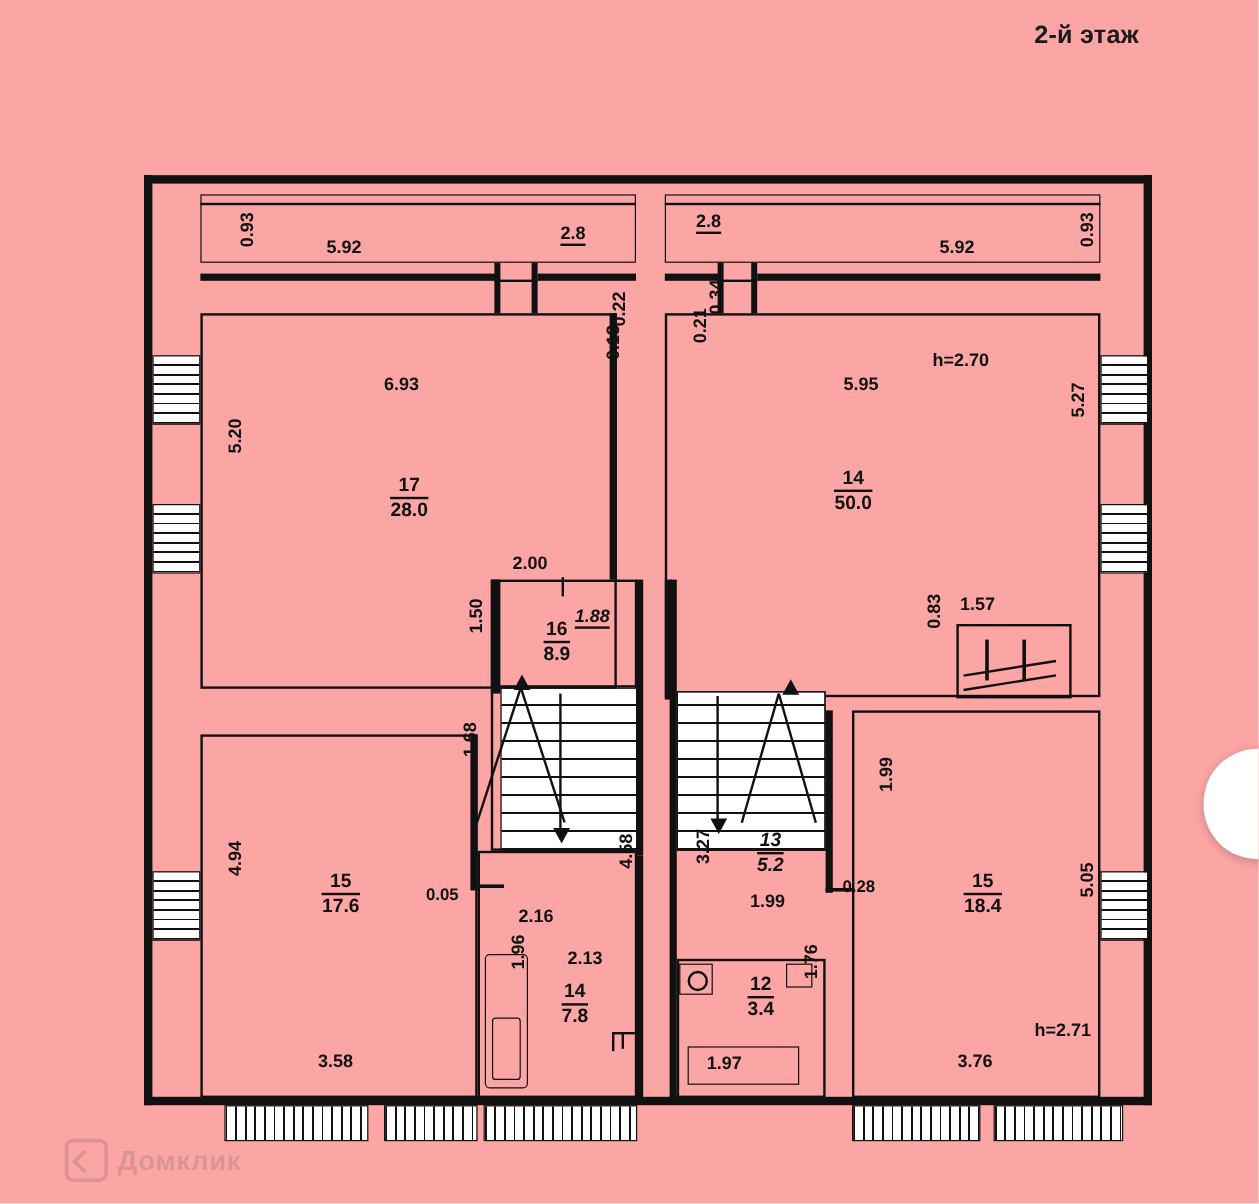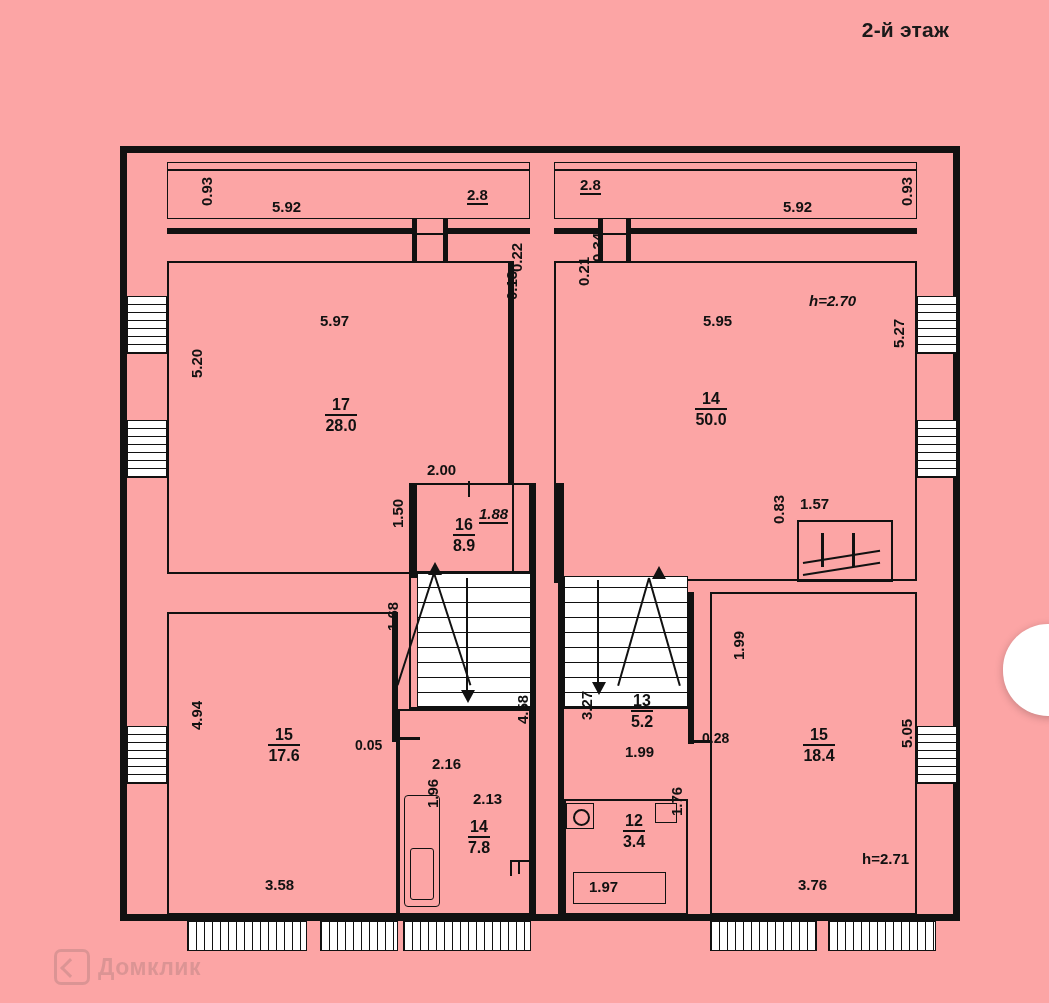--- a/index.html
+++ b/index.html
@@ -216,35 +216,35 @@
   <div class="abs wall" style="left:598px; top:219px; width:5px; height:42px;"></div>
   <div class="abs wall" style="left:626px; top:219px; width:5px; height:42px;"></div>
   <div class="abs thinline" style="left:598px; top:233px; width:33px; height:2px;"></div>
 
   <div class="abs wall" style="left:167px; top:228px; width:246px; height:6px;"></div>
   <div class="abs wall" style="left:448px; top:228px; width:82px; height:6px;"></div>
   <div class="abs wall" style="left:554px; top:228px; width:45px; height:6px;"></div>
   <div class="abs wall" style="left:631px; top:228px; width:286px; height:6px;"></div>
 
   <div class="abs box-outline" style="left:167px; top:261px; width:347px; height:313px;"></div>
-  <div class="abs lbl" style="left:320px; top:312px;">5.97</div>
+  <div class="abs lbl" style="left:320px; top:312px;">6.93</div>
   <div class="abs lbl lbl-rot" style="left:188px; top:378px;">5.20</div>
   <div class="abs lbl lbl-rot" style="left:508px; top:272px;">0.22</div>
   <div class="abs lbl lbl-rot" style="left:503px; top:300px;">0.13</div>
   <div class="abs room-tag" style="left:300px; top:396px; width:82px;">
     <div class="room-num">17</div>
     <div class="room-area">28.0</div>
   </div>
 
   <div class="abs box-outline" style="left:554px; top:261px; width:363px; height:320px;"></div>
   <div class="abs lbl" style="left:703px; top:312px;">5.95</div>
   <div class="abs lbl lbl-rot" style="left:890px; top:348px;">5.27</div>
   <div class="abs lbl lbl-rot" style="left:589px; top:262px;">0.34</div>
   <div class="abs lbl lbl-rot" style="left:575px; top:286px;">0.21</div>
-  <div class="abs hcap" style="left:809px; top:292px;font-style:italic;">h=2.70</div>
+  <div class="abs hcap" style="left:777px; top:292px;">h=2.70</div>
   <div class="abs room-tag" style="left:670px; top:390px; width:82px;">
     <div class="room-num">14</div>
     <div class="room-area">50.0</div>
   </div>
 
   <div class="abs hatch-h" style="left:127px; top:296px; width:40px; height:58px;"></div>
   <div class="abs hatch-h" style="left:127px; top:420px; width:40px; height:58px;"></div>
   <div class="abs hatch-h" style="left:127px; top:726px; width:40px; height:58px;"></div>
 
   <div class="abs hatch-h" style="left:917px; top:296px; width:40px; height:58px;"></div>
@@ -282,21 +282,21 @@
   <div class="abs lbl lbl-rot" style="left:384px; top:631px;">1.68</div>
 
   <div class="abs box-outline" style="left:564px; top:576px; width:124px; height:133px;"></div>
   <div class="abs stairs-h" style="left:564px; top:576px; width:124px; height:133px;"></div>
   <div class="abs arrow-line" style="left:597px; top:580px; width:2px; height:108px;"></div>
   <div class="abs" style="left:592px; top:682px; width:0; height:0; border-left:7px solid transparent; border-right:7px solid transparent; border-top:13px solid #111;"></div>
   <div class="abs arrow-line" style="left:648px; top:578px; width:2px; height:112px; transform:rotate(16deg); transform-origin: top center;"></div>
   <div class="abs arrow-line" style="left:648px; top:578px; width:2px; height:112px; transform:rotate(-16deg); transform-origin: top center;"></div>
   <div class="abs" style="left:652px; top:566px; width:0; height:0; border-left:7px solid transparent; border-right:7px solid transparent; border-bottom:13px solid #111;"></div>
 
-  <div class="abs room-tag" style="left:615px; top:692px; width:54px;">
+  <div class="abs room-tag" style="left:615px; top:692px; width:54px;font-style:italic;">
     <div class="room-num">13</div>
     <div class="room-area">5.2</div>
   </div>
 
   <div class="abs wall" style="left:530px; top:483px; width:6px; height:230px;"></div>
   <div class="abs wall" style="left:558px; top:483px; width:6px; height:432px;"></div>
   <div class="abs wall" style="left:530px; top:713px; width:6px; height:202px;"></div>
 
   <div class="abs box-outline" style="left:167px; top:612px; width:231px; height:303px;"></div>
   <div class="abs lbl lbl-rot" style="left:188px; top:730px;">4.94</div>

